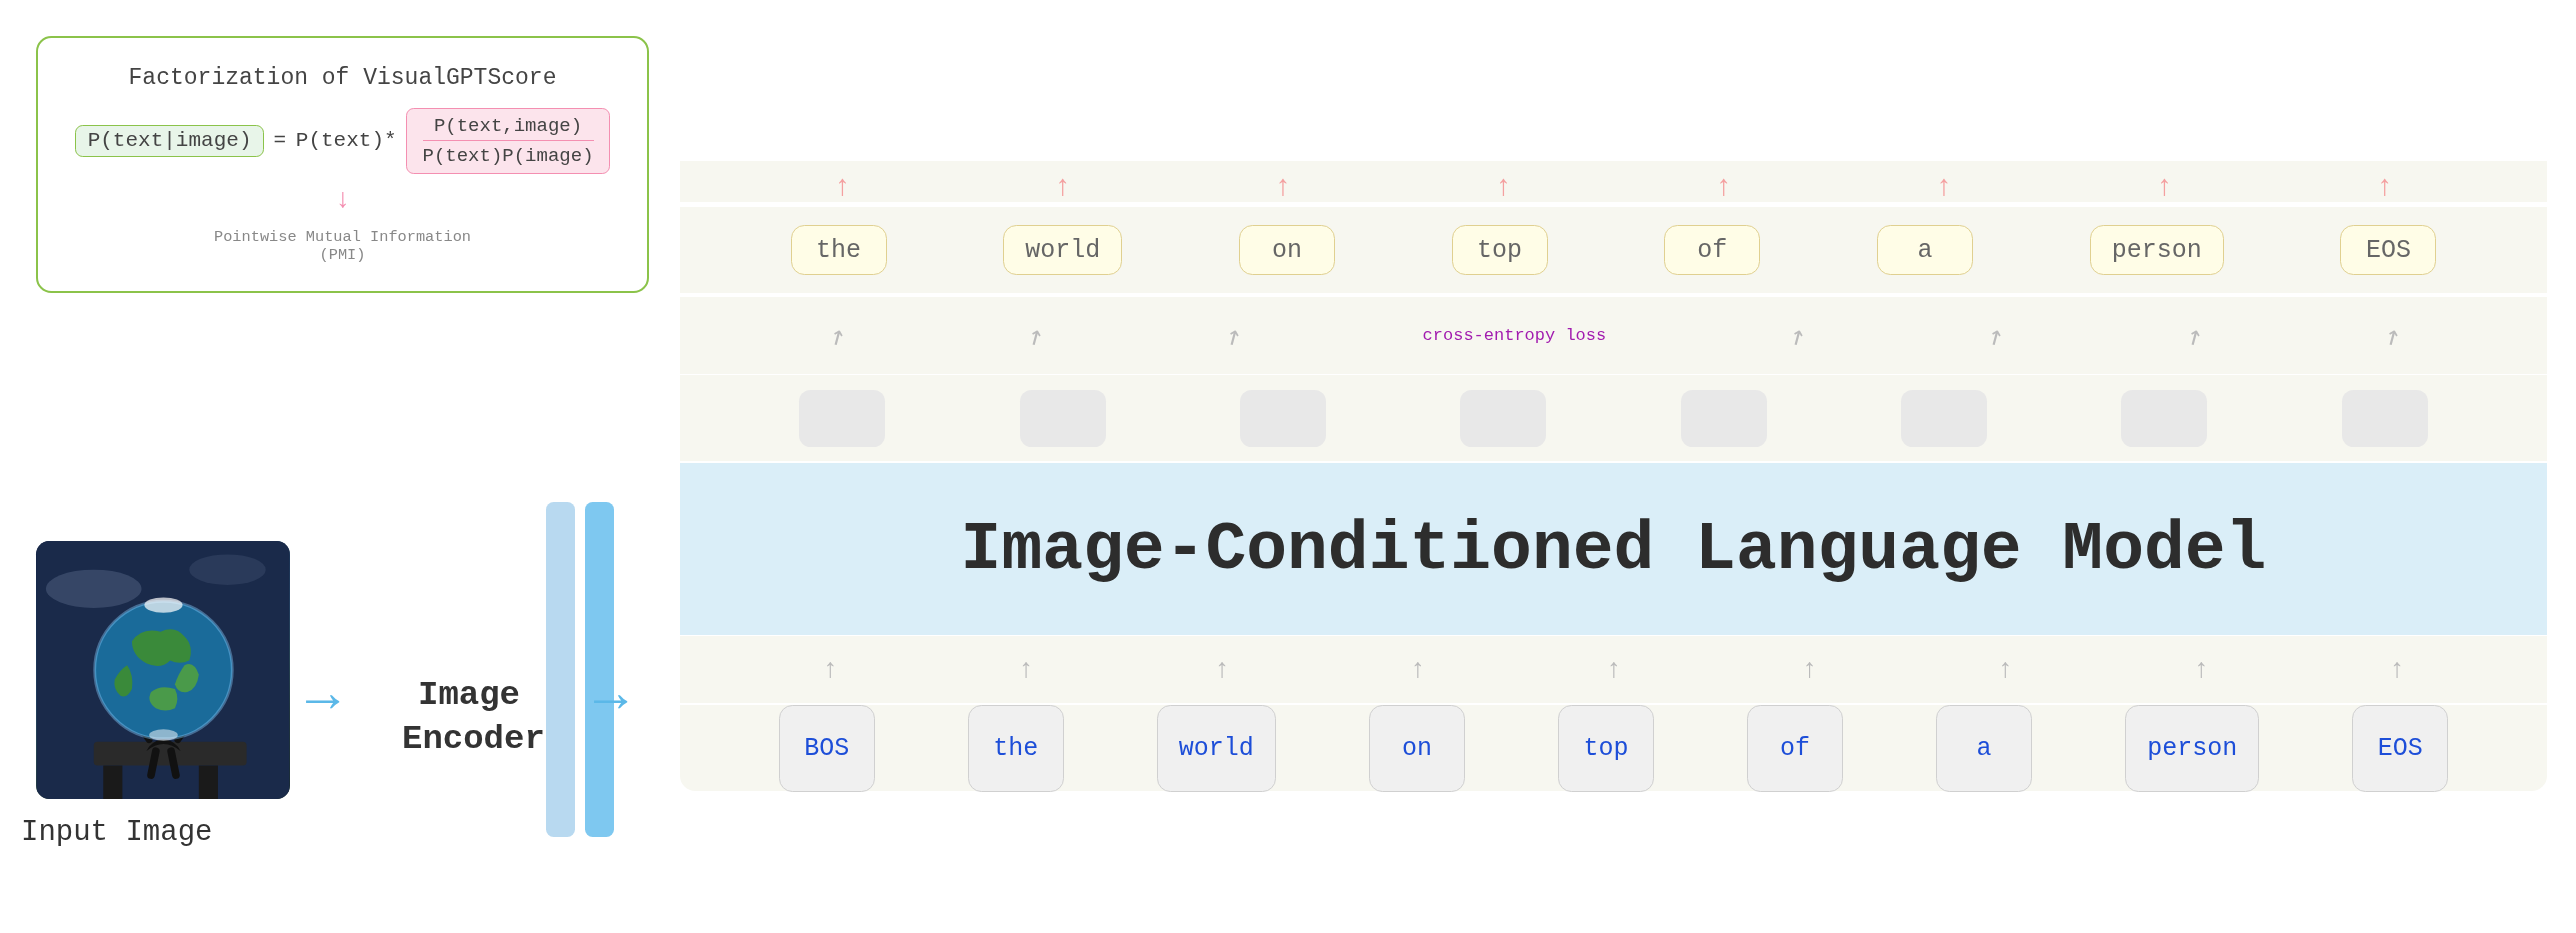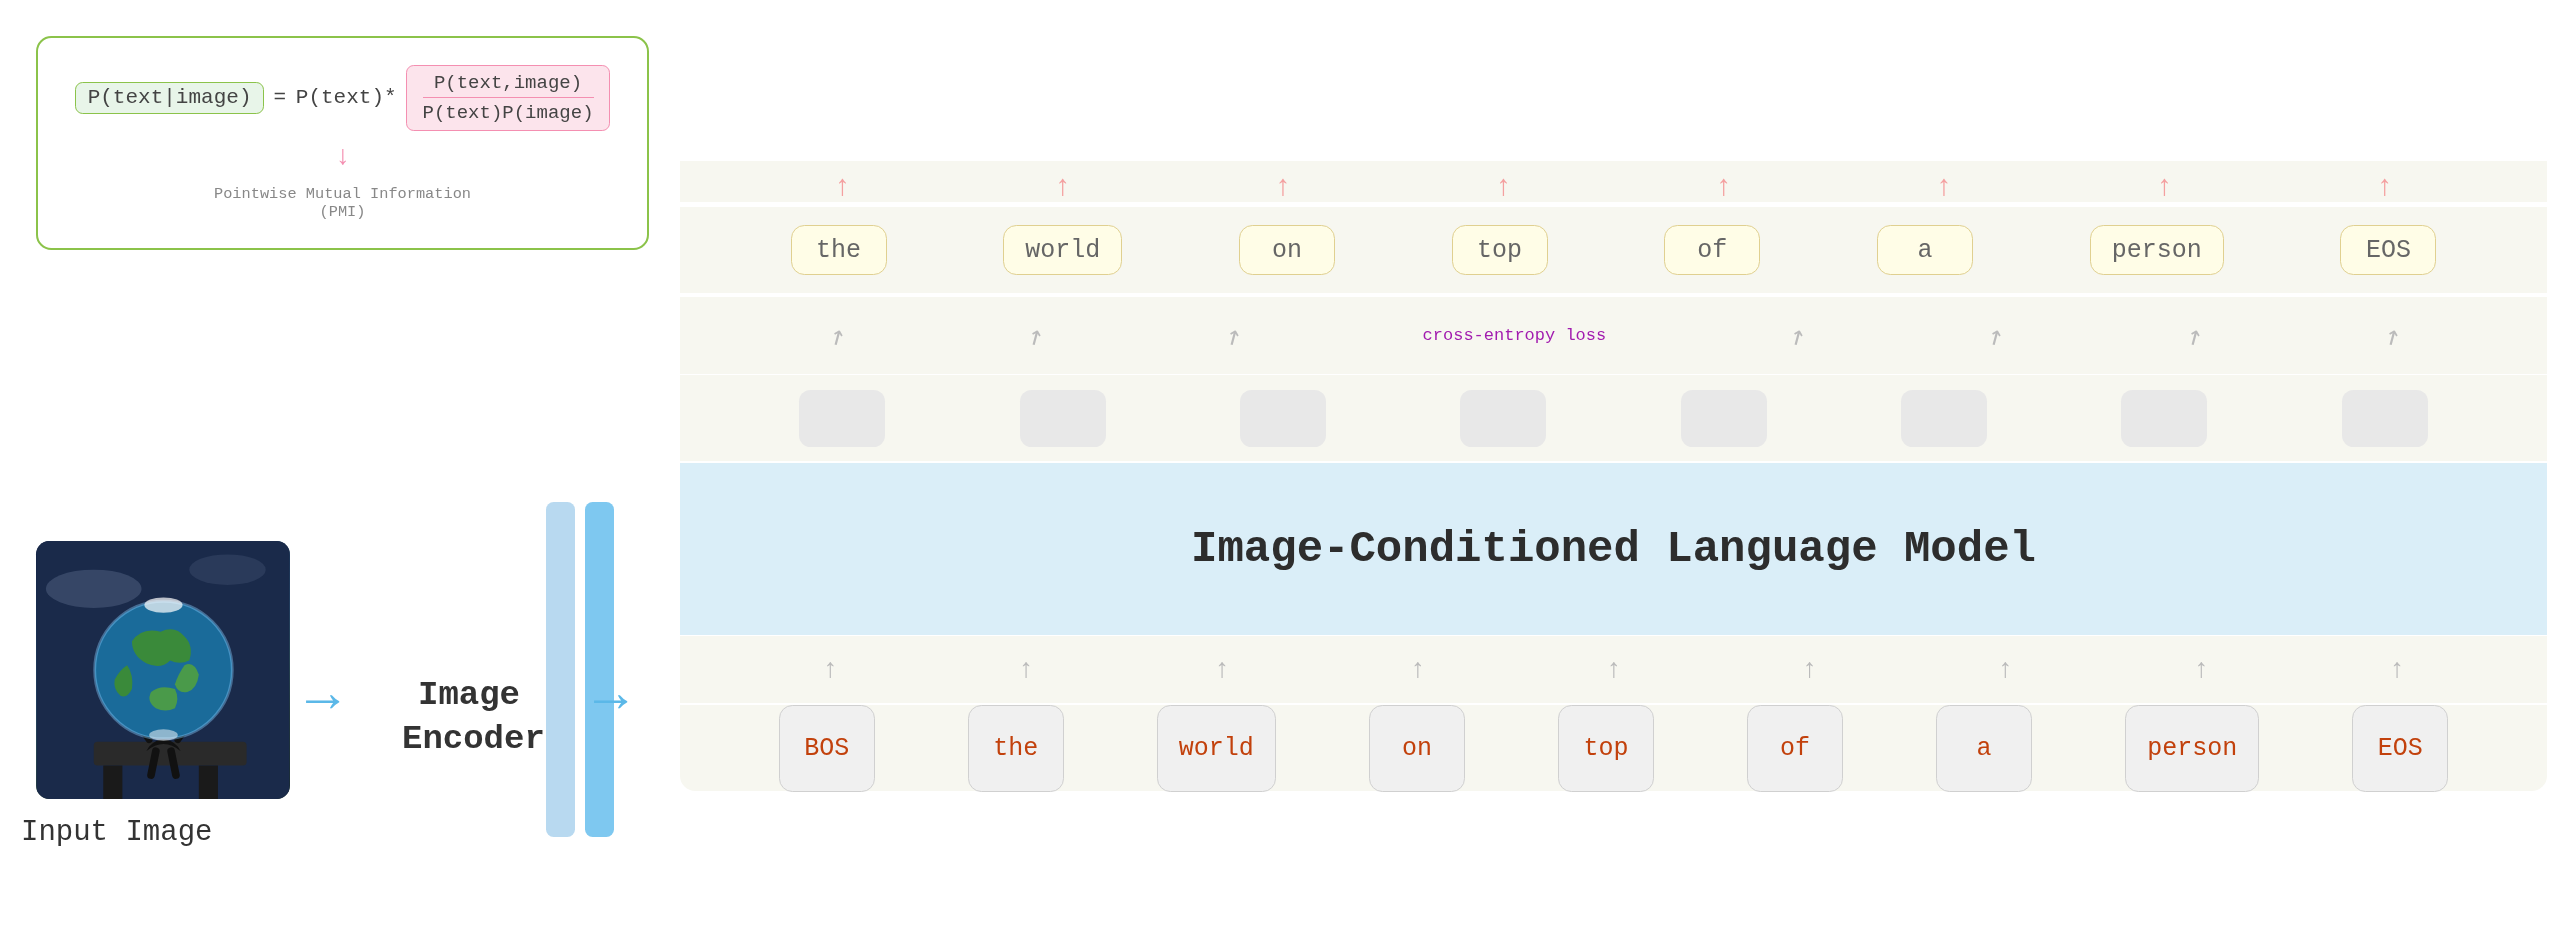--- a/index.html
+++ b/index.html
@@ -114,21 +114,21 @@
       text-align: center;
       min-width: 96px;
     }
 
     .token-pill-gray {
       background: #f0f0f0;
       border: 1.9px solid #d0d0d0;
       border-radius: 13.4px;
       padding: 28px 21px;
       font-size: 25px;
-      color: #c2410c;
+      color: #1d4ed8;
       font-family: 'Courier New', Courier, monospace;
       text-align: center;
       min-width: 96px;
     }
 
     
     .layout-wrapper {
       position: absolute;
       top: 0; left: 0;
       width: 2576px;
@@ -149,20 +149,21 @@
       background: #e8e8e8;
       border-radius: 11.5px;
     }
   </style>
 </head>
 <body>
 
 <div class="layout-wrapper">
 
   <div class="factorization-box" style="width:613px; top:36px; left:36px;">
+    <div class="factorization-title">Factorization of VisualGPTScore</div>
     <div class="formula-row">
       <span class="green-pill">P(text|image)</span>
       <span class="formula-text">=</span>
       <span class="formula-text">P(text)*</span>
       <div class="pink-fraction">
         <span class="numerator">P(text,image)</span>
         <span class="denominator">P(text)P(image)</span>
       </div>
     </div>
     <div class="pmi-arrow">
@@ -227,21 +228,21 @@
     <div class="gray-block"></div>
     <div class="gray-block"></div>
     <div class="gray-block"></div>
     <div class="gray-block"></div>
     <div class="gray-block"></div>
     <div class="gray-block"></div>
     <div class="gray-block"></div>
   </div>
 
   <div style="position:absolute; top:463px; left:680px; right:29px; height:172px; background:#daeef8; display:flex; align-items:center; justify-content:center;">
-    <span style="font-size:44px; font-weight:bold; color:#2d2d2d; font-family:'Courier New',monospace;">Image-Conditioned Language Model</span>
+    <span style="font-size:68px; font-weight:bold; color:#2d2d2d; font-family:'Courier New',monospace;">Image-Conditioned Language Model</span>
   </div>
 
   <div style="position:absolute; top:636px; left:680px; right:29px; background:#f7f7f0; height:67px; display:flex; align-items:center; justify-content:space-around; padding: 0 57px; gap:9.6px;">
     <span style="font-size:27px; color:#bbb;">↑</span>
     <span style="font-size:27px; color:#bbb;">↑</span>
     <span style="font-size:27px; color:#bbb;">↑</span>
     <span style="font-size:27px; color:#bbb;">↑</span>
     <span style="font-size:27px; color:#bbb;">↑</span>
     <span style="font-size:27px; color:#bbb;">↑</span>
     <span style="font-size:27px; color:#bbb;">↑</span>

